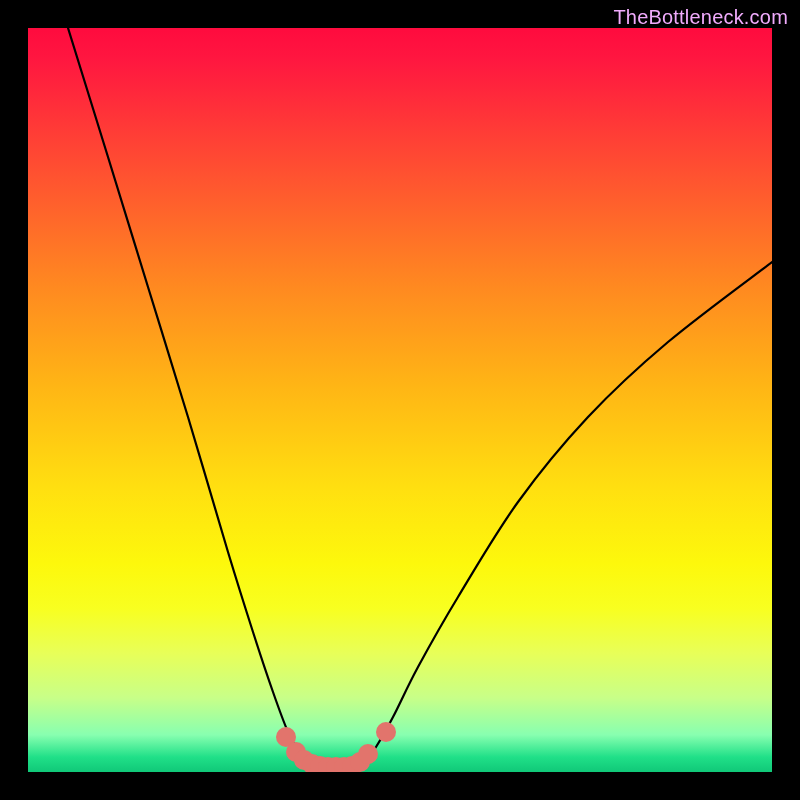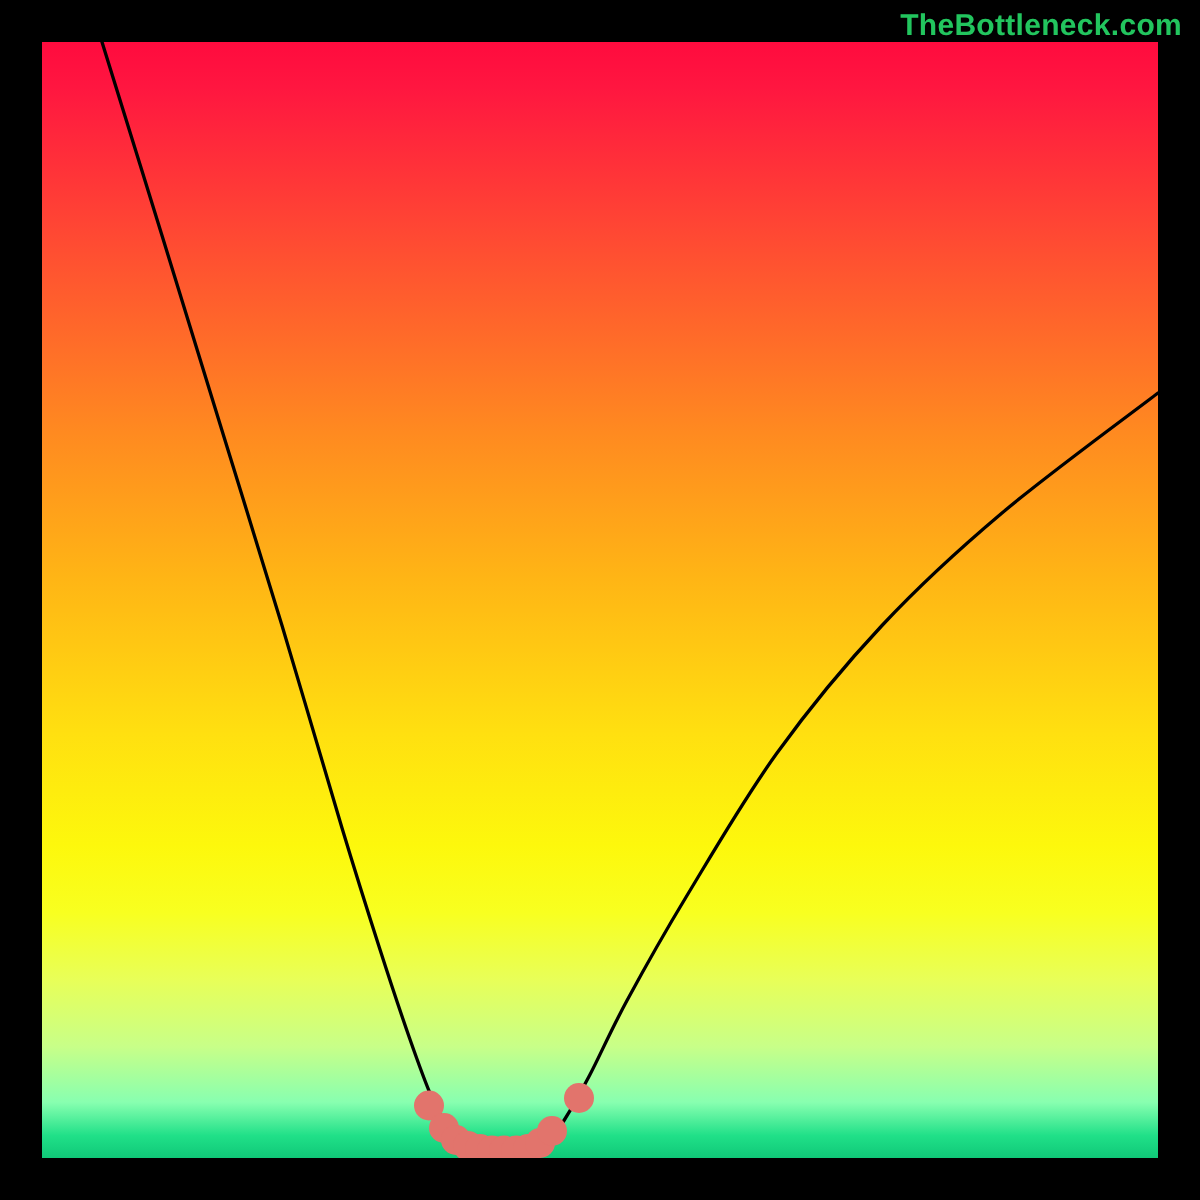--- a/index.html
+++ b/index.html
@@ -41,23 +41,23 @@
       #c8ff88 90%,
       #88ffb0 95%,
       #20e088 98%,
       #10c878 100%
     );
   }
   .watermark {
     position: absolute;
     top: 6px;
     right: 12px;
-    color: #22c55e;
+    color: #f0abfc;
     font-size: 20px;
-    font-weight: 700;
+    font-weight: 400;
     letter-spacing: 0.2px;
     user-select: none;
   }
   svg.curve {
     position: absolute;
     inset: 0;
     width: 100%;
     height: 100%;
   }
 </style>

